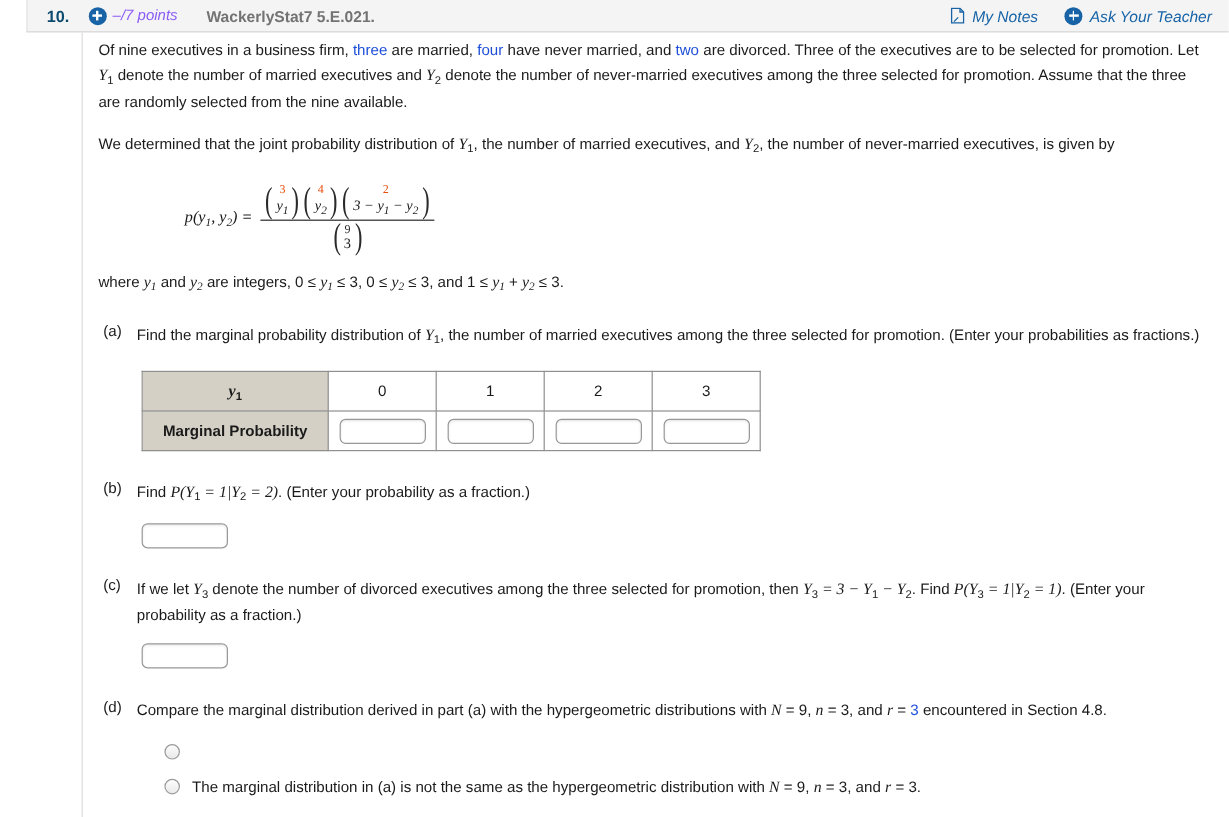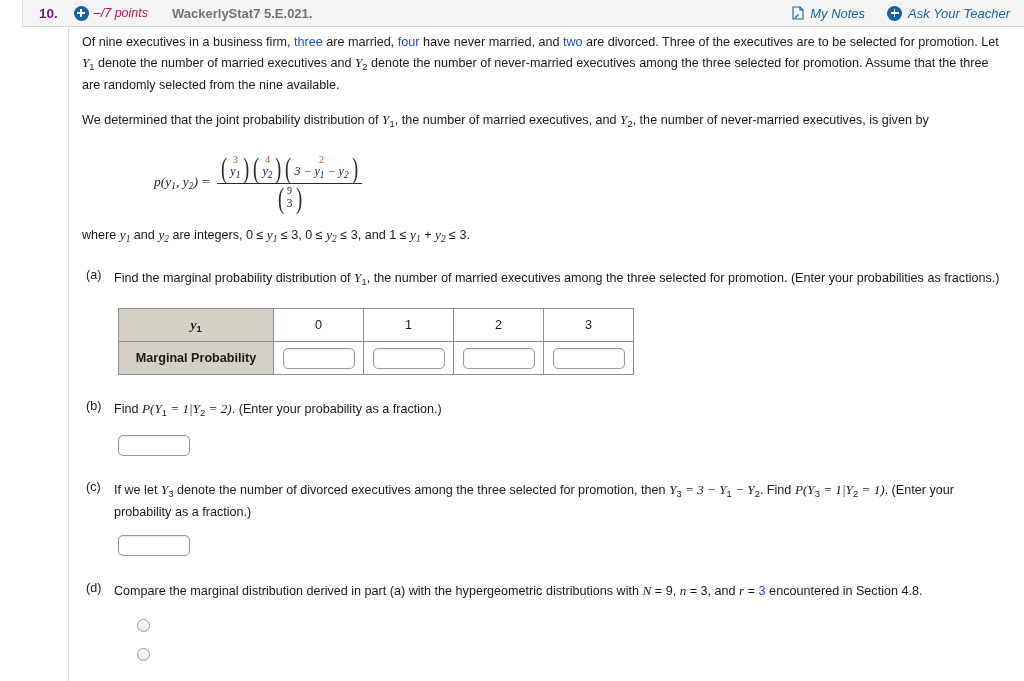--- a/index.html
+++ b/index.html
@@ -27,21 +27,21 @@
     background: #f4f4f4;
     border-bottom: 1px solid #d8d8d8;
     border-left: 1px solid #e2e2e2;
     box-sizing: border-box;
     display: flex;
     align-items: center;
   }
   .qnum {
     font-weight: bold;
     font-size: 13.5px;
-    color: #701a75;
+    color: #0c4a6e;
     margin-left: 16px;
   }
   .points-wrap {
     display: flex;
     align-items: center;
     margin-left: 16px;
     gap: 5px;
   }
   .circle-plus {
     width: 15px;
@@ -58,21 +58,21 @@
     position: absolute;
     background: #ffffff;
   }
   .circle-plus::before {
     left: 3.5px; top: 6.8px; width: 8px; height: 1.8px;
   }
   .circle-plus::after {
     left: 6.6px; top: 3.6px; width: 1.8px; height: 8px;
   }
   .points-text {
-    color: #be185d;
+    color: #8b5cf6;
     font-size: 12.5px;
     font-style: italic;
     text-align: right;
   }
   .qtitle {
     font-weight: bold;
     font-size: 13px;
     margin-left: 24px;
     color: #737373;
   }
@@ -442,16 +442,17 @@
       <span>Compare the marginal distribution derived in part (a) with the hypergeometric distributions with </span><span class="mvar">N</span><span> = 9, </span><span class="mvar">n</span><span> = 3, and </span><span class="mvar">r</span><span> = </span><span class="hl">3</span><span> encountered in Section 4.8.</span>
     </div>
   </div>
 
   <div class="opts">
     <div class="opt-row">
       <span class="radio"></span>
     </div>
     <div class="opt-row">
       <span class="radio"></span>
+      <span class="opt-label"><span>The marginal distribution in (a) is not the same as the hypergeometric distribution with </span><span class="mvar">N</span><span> = 9, </span><span class="mvar">n</span><span> = 3, and </span><span class="mvar">r</span><span> = 3.</span></span>
     </div>
   </div>
 
 </div>
 
 </body></html>

